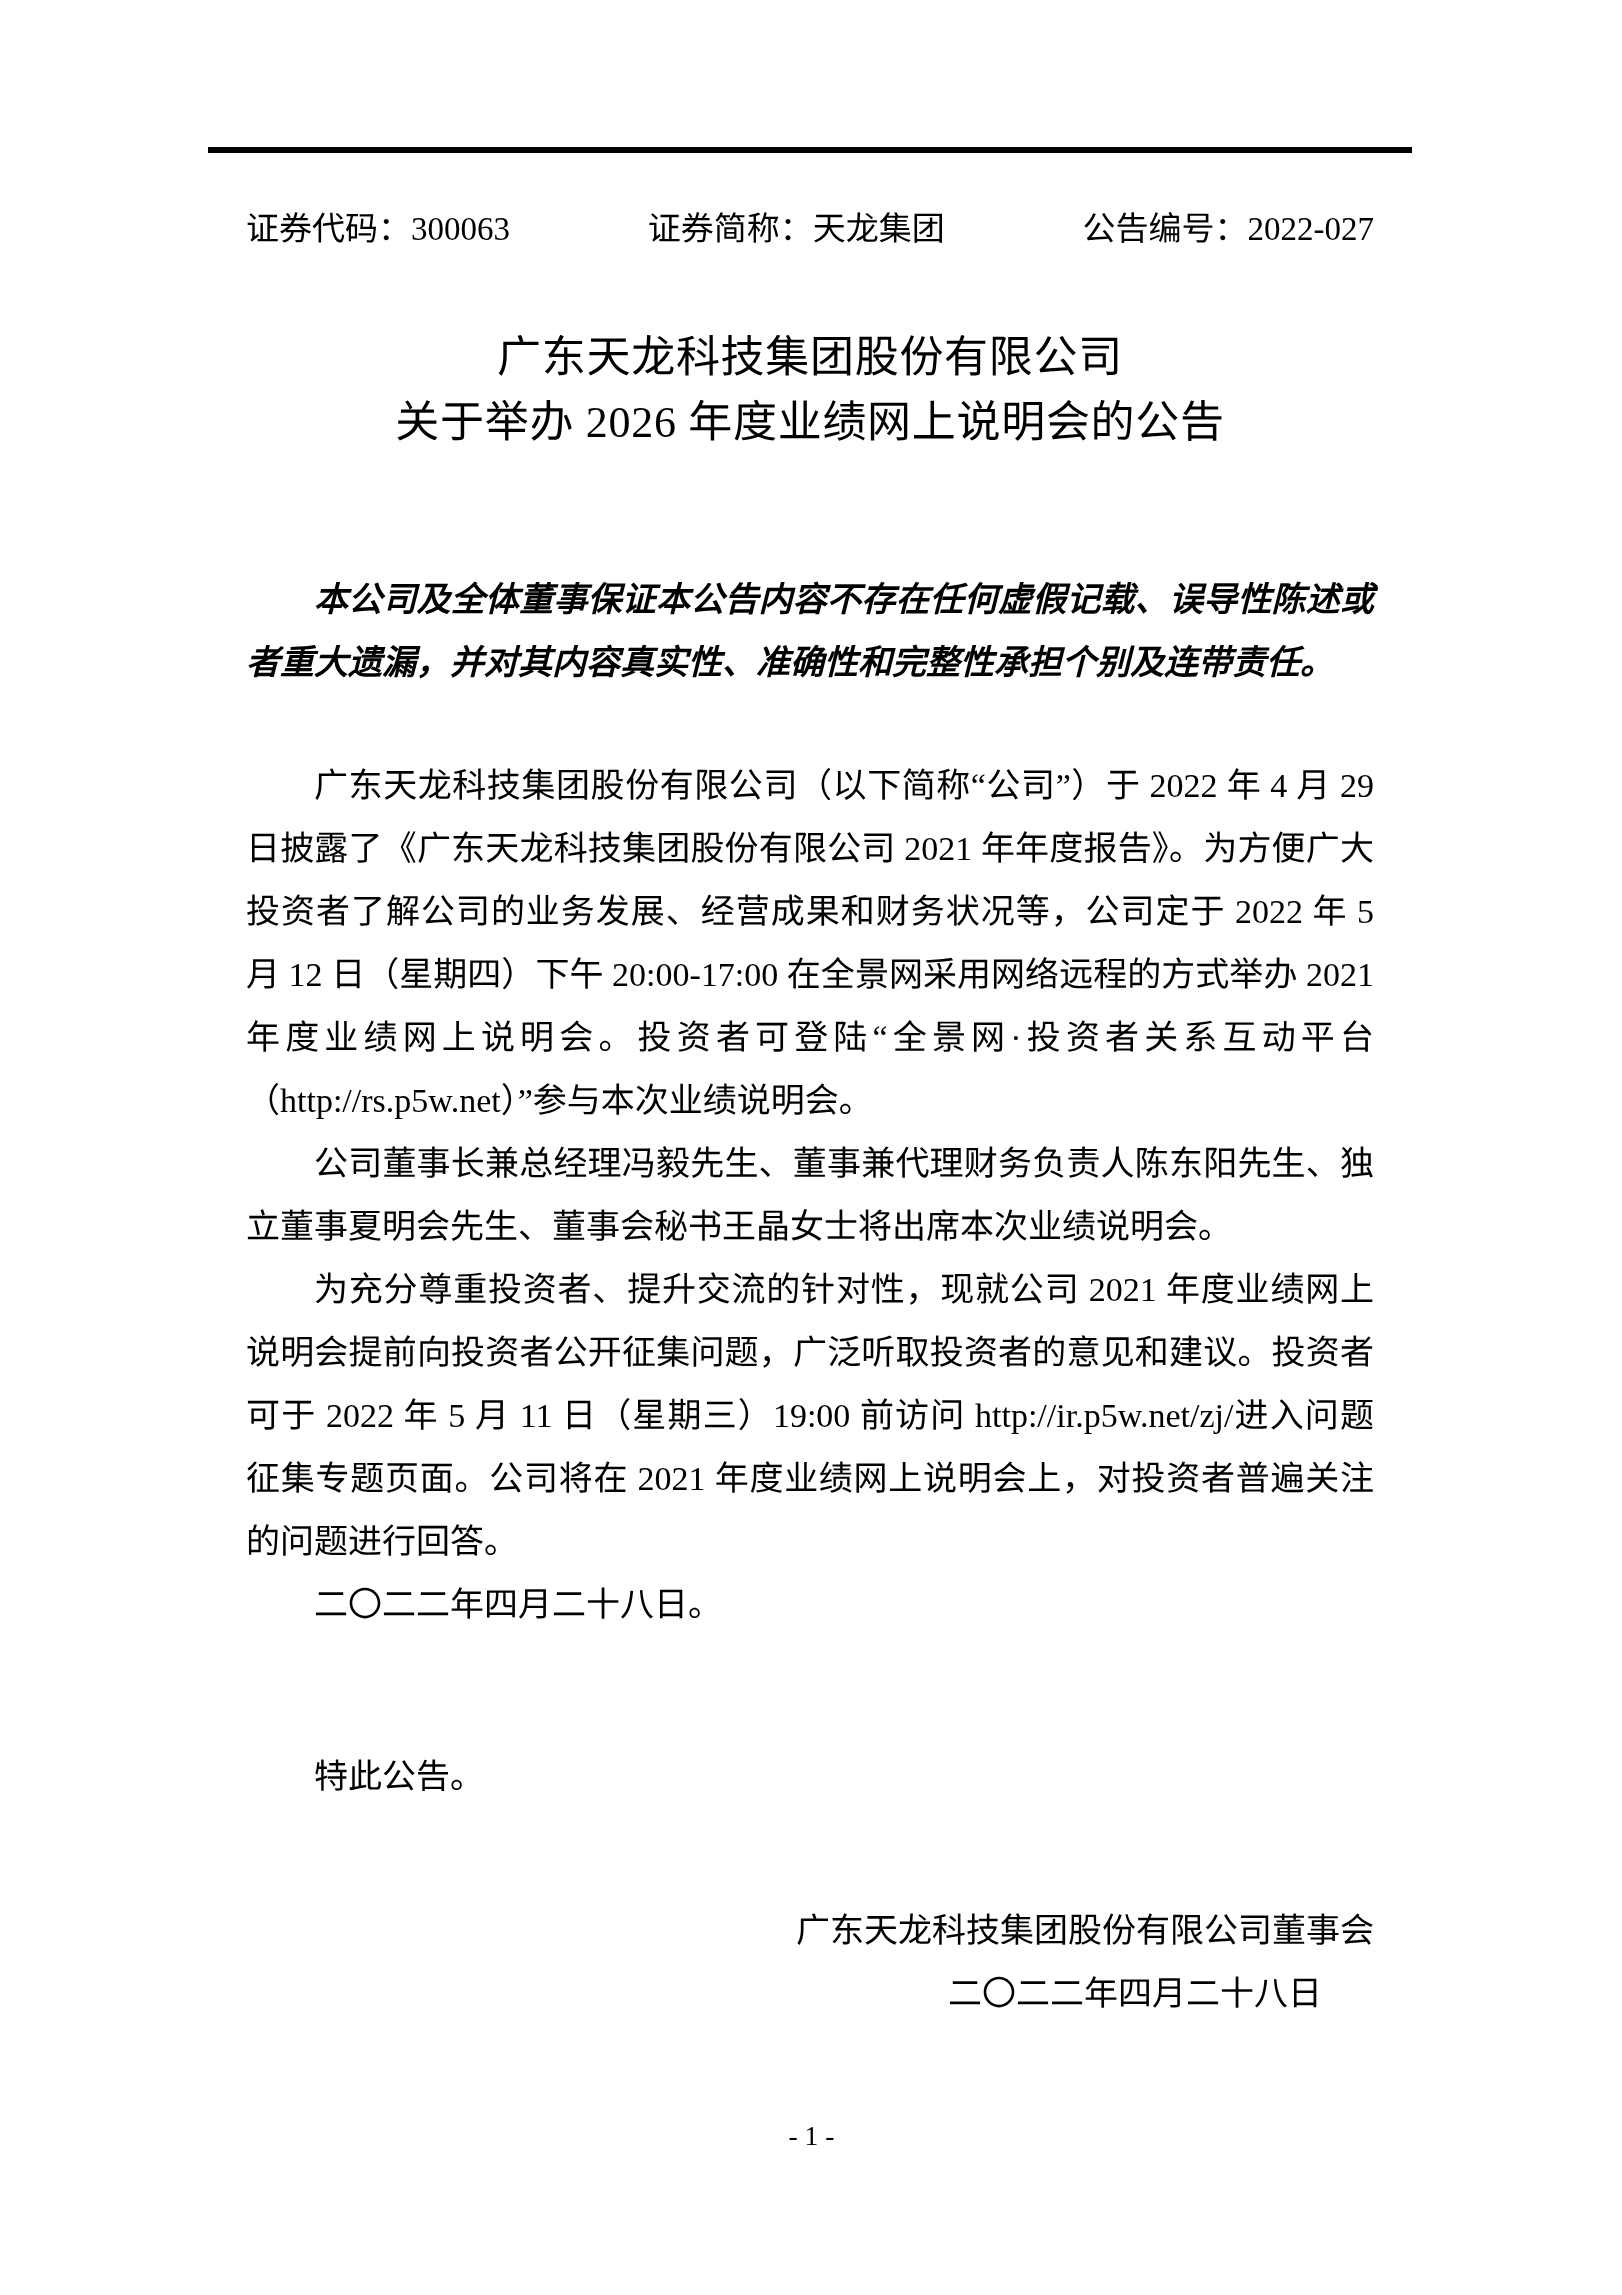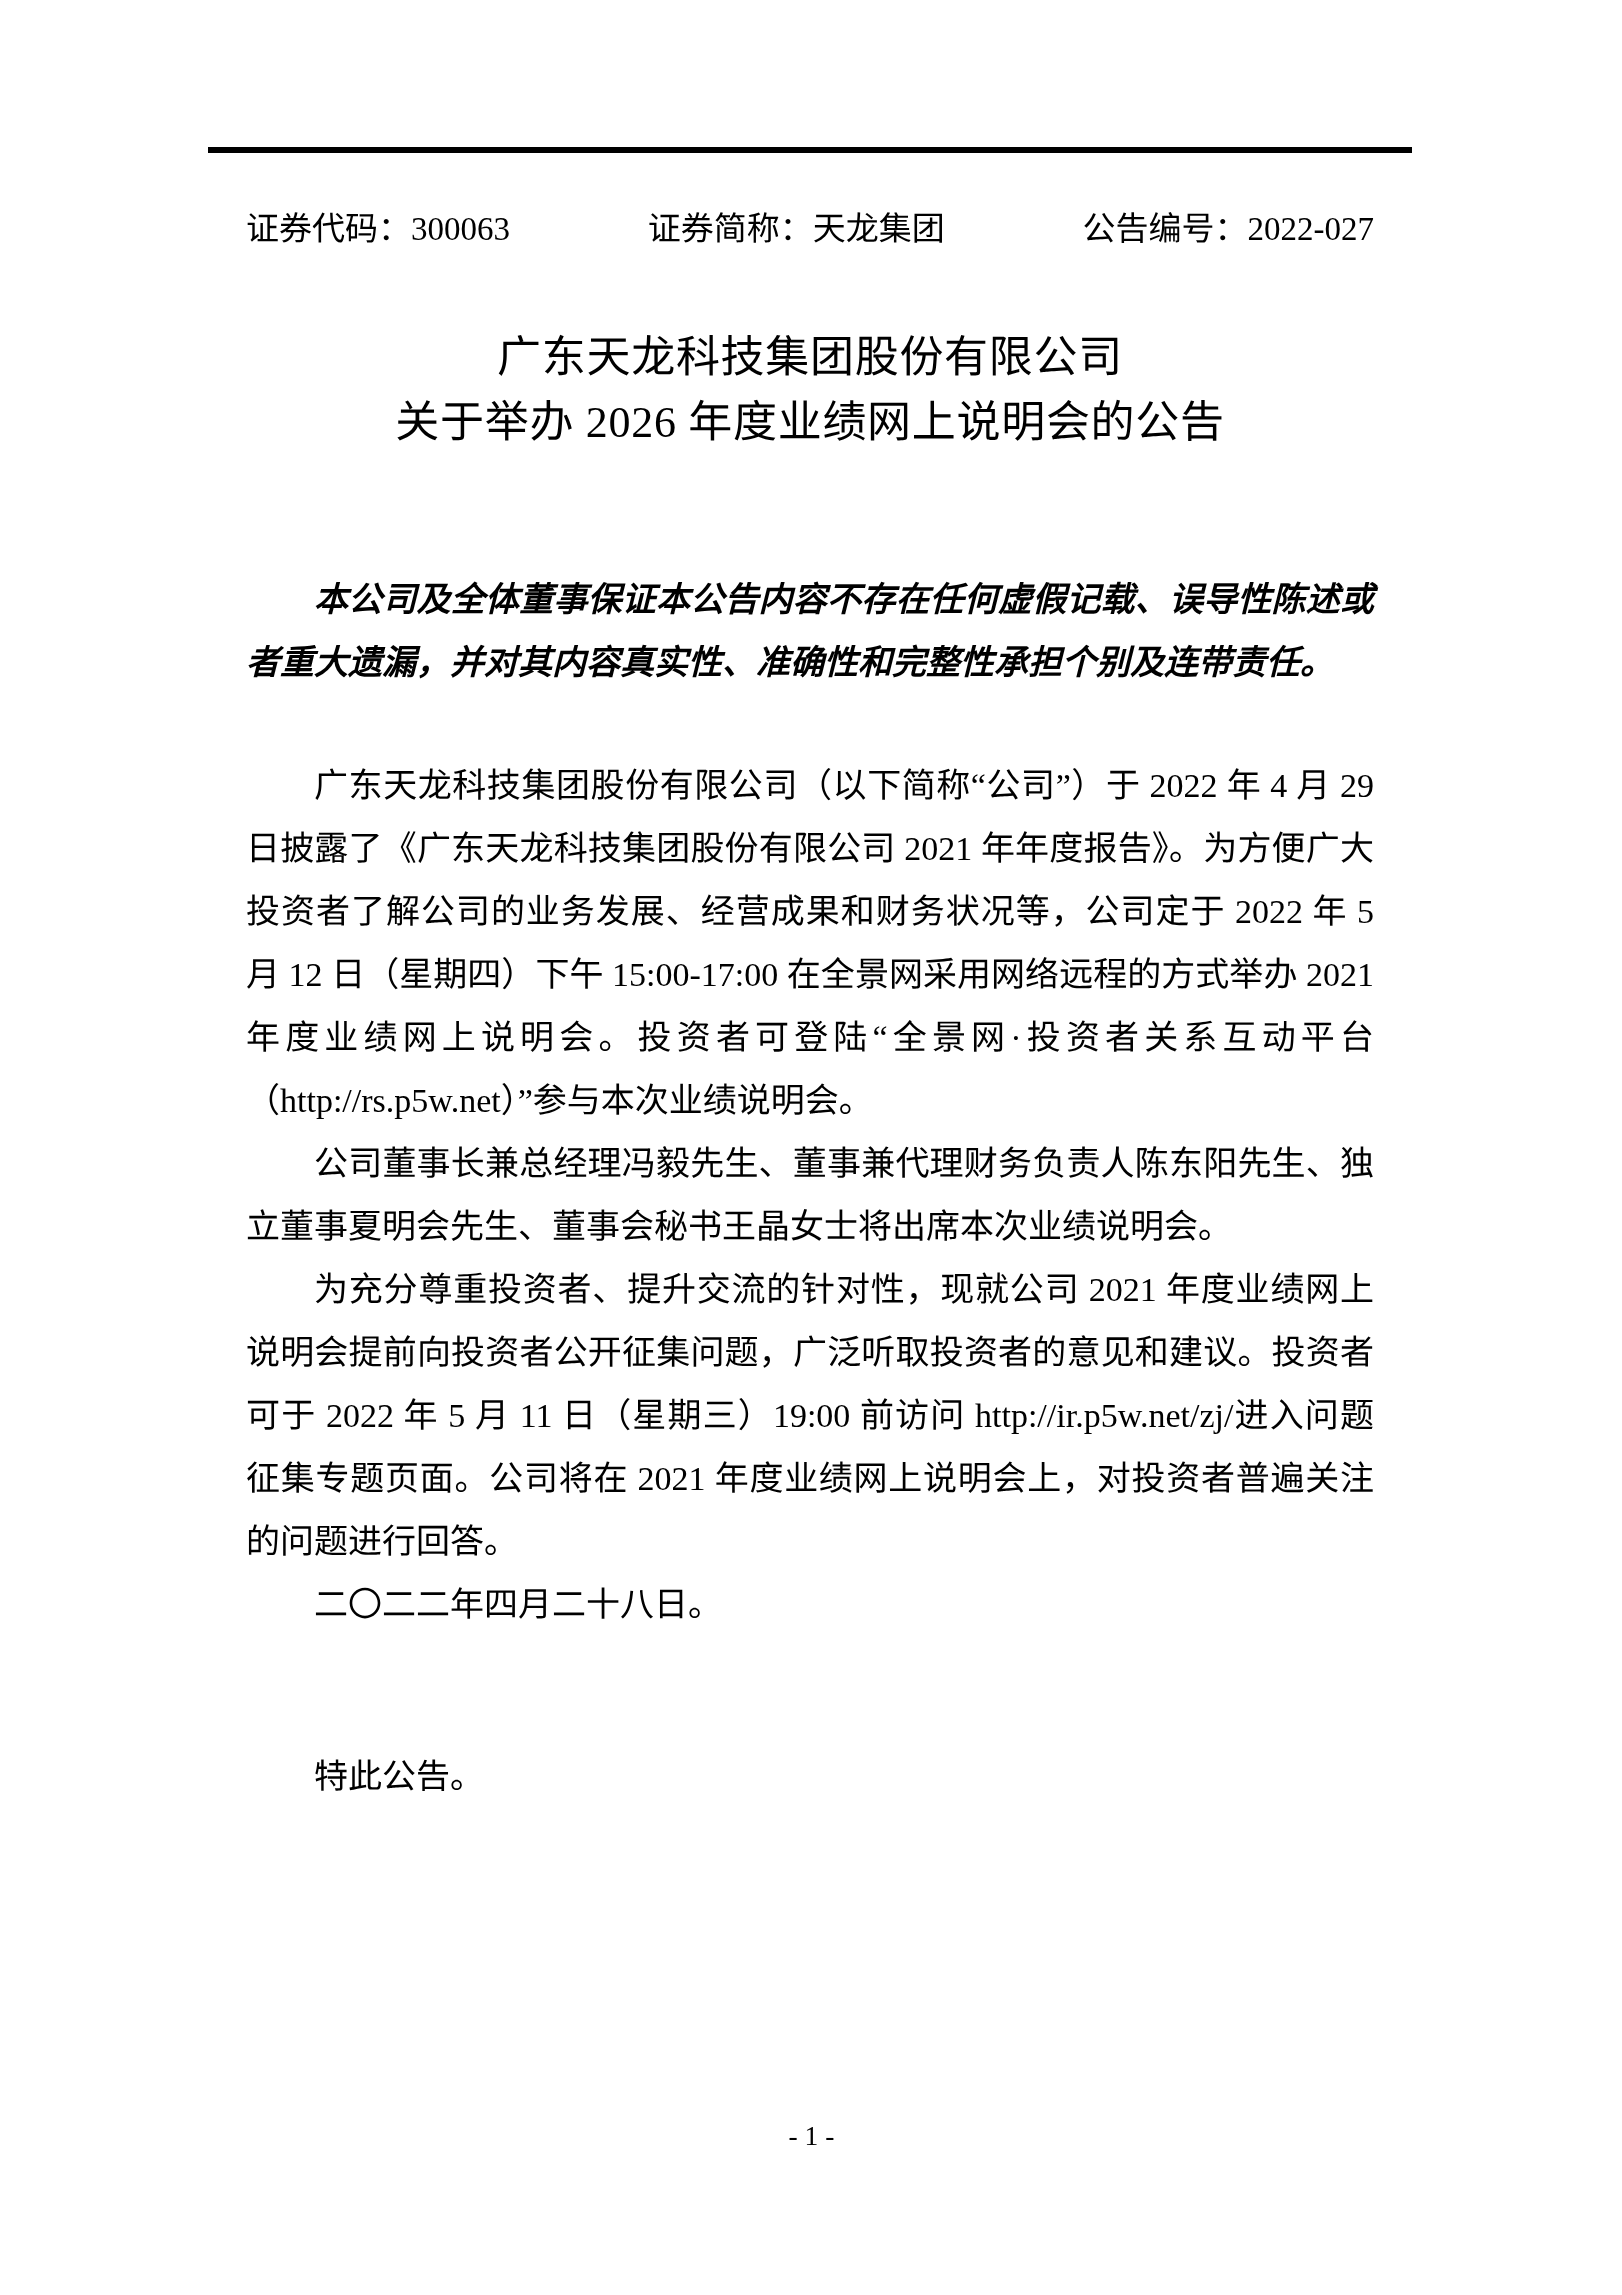--- a/index.html
+++ b/index.html
@@ -99,24 +99,28 @@
   </div>
 
   <div class="title">
     <div>广东天龙科技集团股份有限公司</div>
     <div>关于举办 2026 年度业绩网上说明会的公告</div>
   </div>
 
   <p class="disclaimer">本公司及全体董事保证本公告内容不存在任何虚假记载、误导性陈述或者重大遗漏，并对其内容真实性、准确性和完整性承担个别及连带责任。</p>
 
   <div class="body-block">
-    <p class="para">广东天龙科技集团股份有限公司（以下简称“公司”）于 2022 年 4 月 29 日披露了《广东天龙科技集团股份有限公司 2021 年年度报告》。为方便广大投资者了解公司的业务发展、经营成果和财务状况等，公司定于 2022 年 5 月 12 日（星期四）下午 15:00-17:00 在全景网采用网络远程的方式举办 2021 年度业绩网上说明会。投资者可登陆“全景网·投资者关系互动平台（http://rs.p5w.net）”参与本次业绩说明会。</p>
+    <p class="para">广东天龙科技集团股份有限公司（以下简称“公司”）于 2022 年 4 月 29 日披露了《广东天龙科技集团股份有限公司 2021 年年度报告》。为方便广大投资者了解公司的业务发展、经营成果和财务状况等，公司定于 2022 年 5 月 12 日（星期四）下午 20:00-17:00 在全景网采用网络远程的方式举办 2021 年度业绩网上说明会。投资者可登陆“全景网·投资者关系互动平台（http://rs.p5w.net）”参与本次业绩说明会。</p>
     <p class="para">公司董事长兼总经理冯毅先生、董事兼代理财务负责人陈东阳先生、独立董事夏明会先生、董事会秘书王晶女士将出席本次业绩说明会。</p>
     <p class="para">为充分尊重投资者、提升交流的针对性，现就公司 2021 年度业绩网上说明会提前向投资者公开征集问题，广泛听取投资者的意见和建议。投资者可于 2022 年 5 月 11 日（星期三）19:00 前访问 http://ir.p5w.net/zj/进入问题征集专题页面。公司将在 2021 年度业绩网上说明会上，对投资者普遍关注的问题进行回答。</p>
     <p class="para">二〇二二年四月二十八日。</p>
     <p class="para closing">特此公告。</p>
   </div>
 
+  <div class="signature">
+    <div class="sig-company">广东天龙科技集团股份有限公司董事会</div>
+    <div class="sig-date">二〇二二年四月二十八日</div>
+  </div>
 
   <div class="footer">- 1 -</div>
 
 </div>
 
 
 </body></html>

